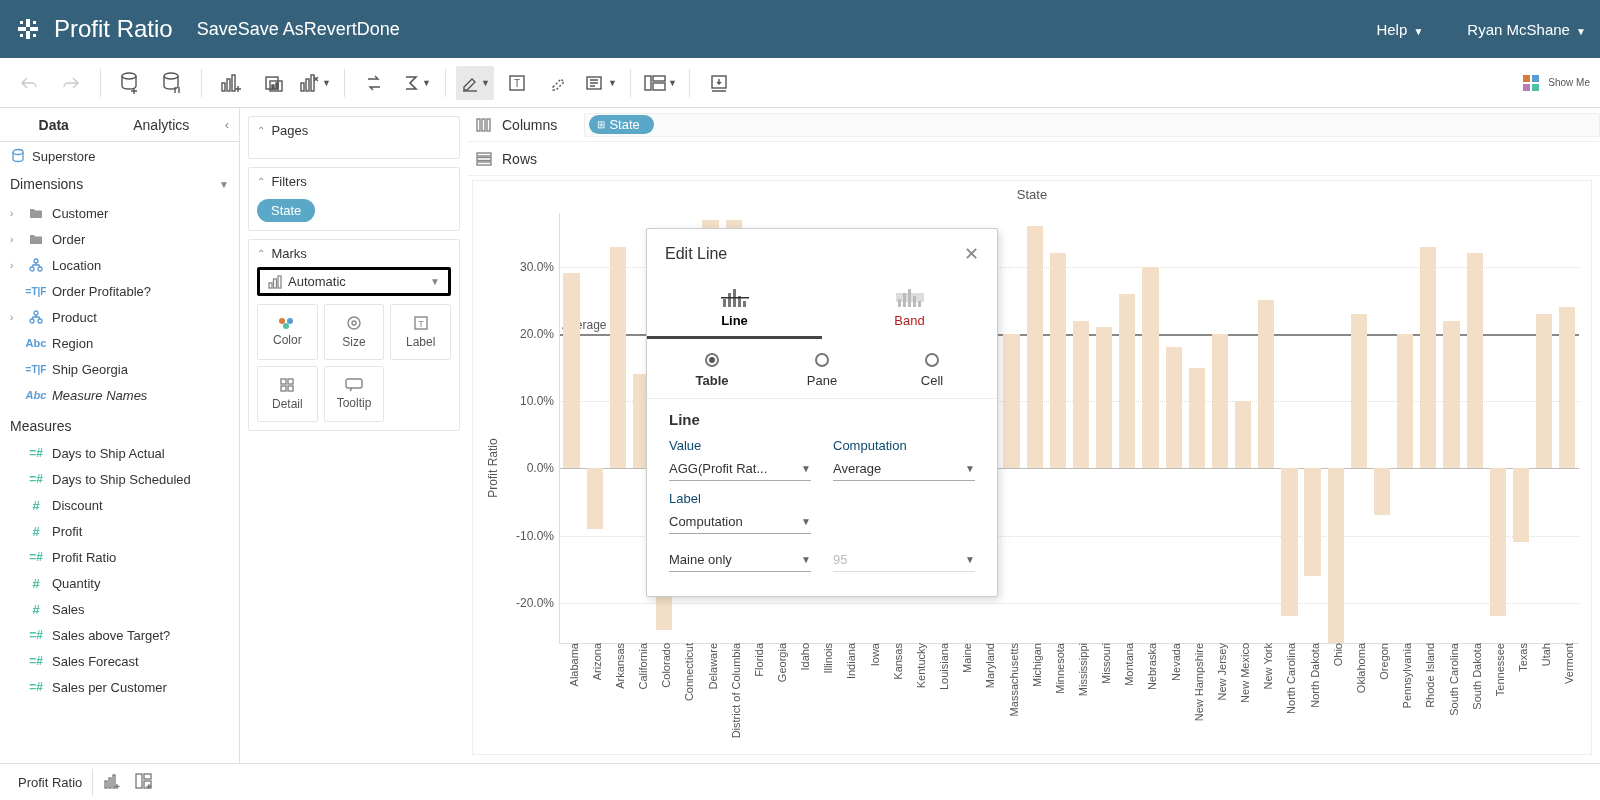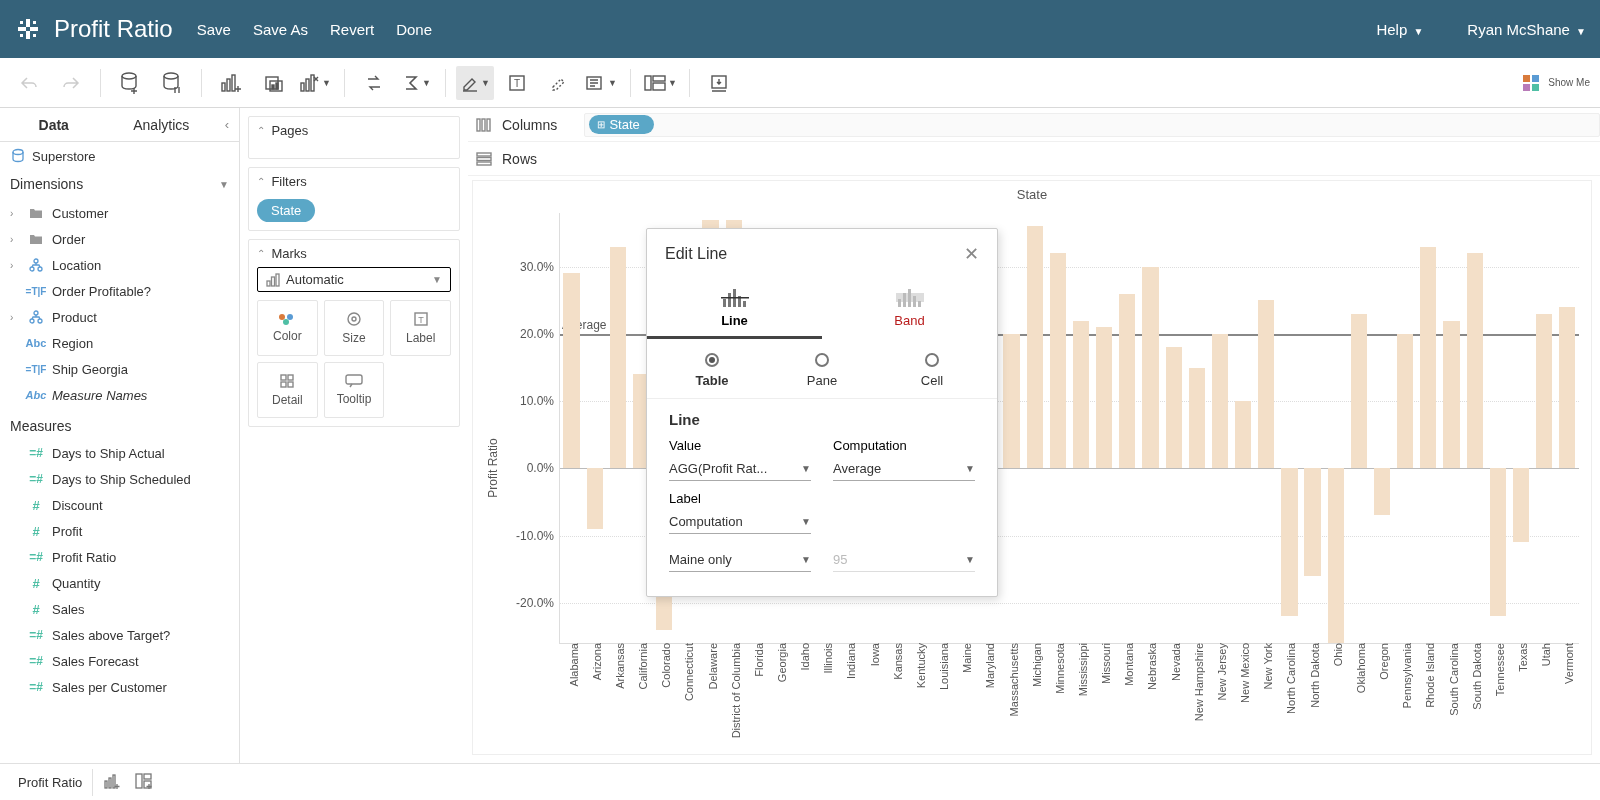--- a/index.html
+++ b/index.html
@@ -3,21 +3,21 @@
 <meta charset="utf-8">
 <style>
 * { box-sizing: border-box; margin: 0; padding: 0; font-family: -apple-system, "Segoe UI", Arial, sans-serif; }
 body { width: 1600px; height: 800px; overflow: hidden; background: #fff; font-size: 13px; color: #333; }
 
 
 .topbar { height: 58px; background: #35627a; color: #fff; display: flex; align-items: center; padding: 0 14px; }
 .topbar .logo { width: 28px; height: 28px; margin-right: 12px; display: flex; align-items: center; justify-content: center; }
 .topbar .logo svg { fill: #fff; }
 .topbar .title { font-size: 24px; font-weight: 400; margin-right: 24px; }
-.topbar .links { display: flex; gap: 22px; font-size: 15px; }
+.topbar .links { display: flex; font-size: 18px; }
 .topbar .links span { cursor: pointer; }
 .topbar .spacer { flex: 1; }
 .topbar .right { display: flex; gap: 44px; font-size: 15px; }
 .topbar .right .caret { font-size: 10px; margin-left: 2px; }
 
 
 .toolbar { height: 50px; border-bottom: 1px solid #d9d9d9; display: flex; align-items: center; padding: 0 10px; gap: 4px; }
 .toolbar .sep { width: 1px; height: 28px; background: #e0e0e0; margin: 0 6px; }
 .tbtn { width: 38px; height: 34px; display: flex; align-items: center; justify-content: center; border-radius: 2px; cursor: pointer; color:#555; }
 .tbtn.active { background: #e8e8e8; }
@@ -42,21 +42,21 @@
 .tree-item.italic { font-style: italic; }
 .meas-header { padding: 8px 10px 4px; font-size: 14px; }
 
 
 .shelves { width: 228px; padding: 8px; display: flex; flex-direction: column; gap: 8px; }
 .shelf { border: 1px solid #e5e5e5; border-radius: 2px; }
 .shelf-hd { display: flex; align-items: center; padding: 6px 8px; gap: 6px; font-size: 13px; }
 .shelf-hd .caret { color: #888; font-size: 10px; }
 .shelf-body { padding: 4px 8px 8px; }
 .pill-blue { background: #5aa7c7; color: #fff; border-radius: 12px; padding: 4px 14px; font-size: 13px; display: inline-block; }
-.marks-sel { border: 1px solid #000000; border-radius: 2px; display: flex; align-items: center; padding: 4px 8px; gap: 6px; margin: 0 8px 8px; cursor: pointer; font-size: 13px; }
+.marks-sel { border: 3px solid #000000; border-radius: 2px; display: flex; align-items: center; padding: 4px 8px; gap: 6px; margin: 0 8px 8px; cursor: pointer; font-size: 13px; }
 .marks-sel .arrow { margin-left: auto; color: #888; font-size: 10px; }
 .marks-grid { display: grid; grid-template-columns: repeat(3, 1fr); gap: 6px; padding: 0 8px 8px; }
 .marks-cell { border: 1px solid #e5e5e5; border-radius: 2px; height: 56px; display: flex; flex-direction: column; align-items: center; justify-content: center; gap: 4px; font-size: 12px; cursor: pointer; color: #555; }
 
 
 .viz { flex: 1; display: flex; flex-direction: column; }
 .colrow { display: flex; align-items: center; height: 34px; padding-left: 8px; gap: 10px; border-bottom: 1px solid #f0f0f0; }
 .colrow .icon { color: #888; }
 .colrow .lbl { font-size: 14px; width: 72px; }
 .colrow .drop { flex: 1; background: #fafafa; border: 1px solid #eee; border-radius: 2px; height: 24px; display: flex; align-items: center; padding: 0 4px; }
@@ -86,21 +86,21 @@
 .modal-tab.active { color: #000; font-weight: 600; border-bottom-color: #444; }
 .modal-scope { display: flex; padding: 14px 10px 10px; border-bottom: 1px solid #eee; }
 .scope-item { flex: 1; display: flex; flex-direction: column; align-items: center; gap: 6px; font-size: 13px; cursor: pointer; }
 .scope-item .radio { width: 14px; height: 14px; border: 2px solid #777; border-radius: 50%; display: flex; align-items: center; justify-content: center; }
 .scope-item.active .radio::after { content: ''; width: 6px; height: 6px; background: #555; border-radius: 50%; }
 .scope-item.active { font-weight: 600; }
 .modal-body { padding: 12px 22px 20px; }
 .modal-body .sect { font-size: 15px; font-weight: 600; margin-bottom: 10px; }
 .mrow { display: flex; gap: 22px; margin-bottom: 4px; }
 .mcol { flex: 1; }
-.mlbl { font-size: 13px; color: #000000; margin-bottom: 4px; }
+.mlbl { font-size: 13px; color: #0c4a6e; margin-bottom: 4px; }
 .msel { border-bottom: 1px solid #aaa; padding: 4px 0; display: flex; align-items: center; font-size: 13px; cursor: pointer; }
 .msel .arrow { margin-left: auto; font-size: 10px; color: #666; }
 .msel.disabled { color: #bbb; border-bottom-color: #ddd; }
 
 
 .bottom { height: 37px; border-top: 1px solid #e0e0e0; display: flex; align-items: center; padding: 0 8px; gap: 6px; }
 .bottom .sheet { padding: 6px 10px; border-right: 1px solid #e0e0e0; font-size: 13px; }
 .bottom .btn { width: 26px; height: 26px; display: flex; align-items: center; justify-content: center; color: #777; cursor: pointer; }
 
 svg { display: block; }

